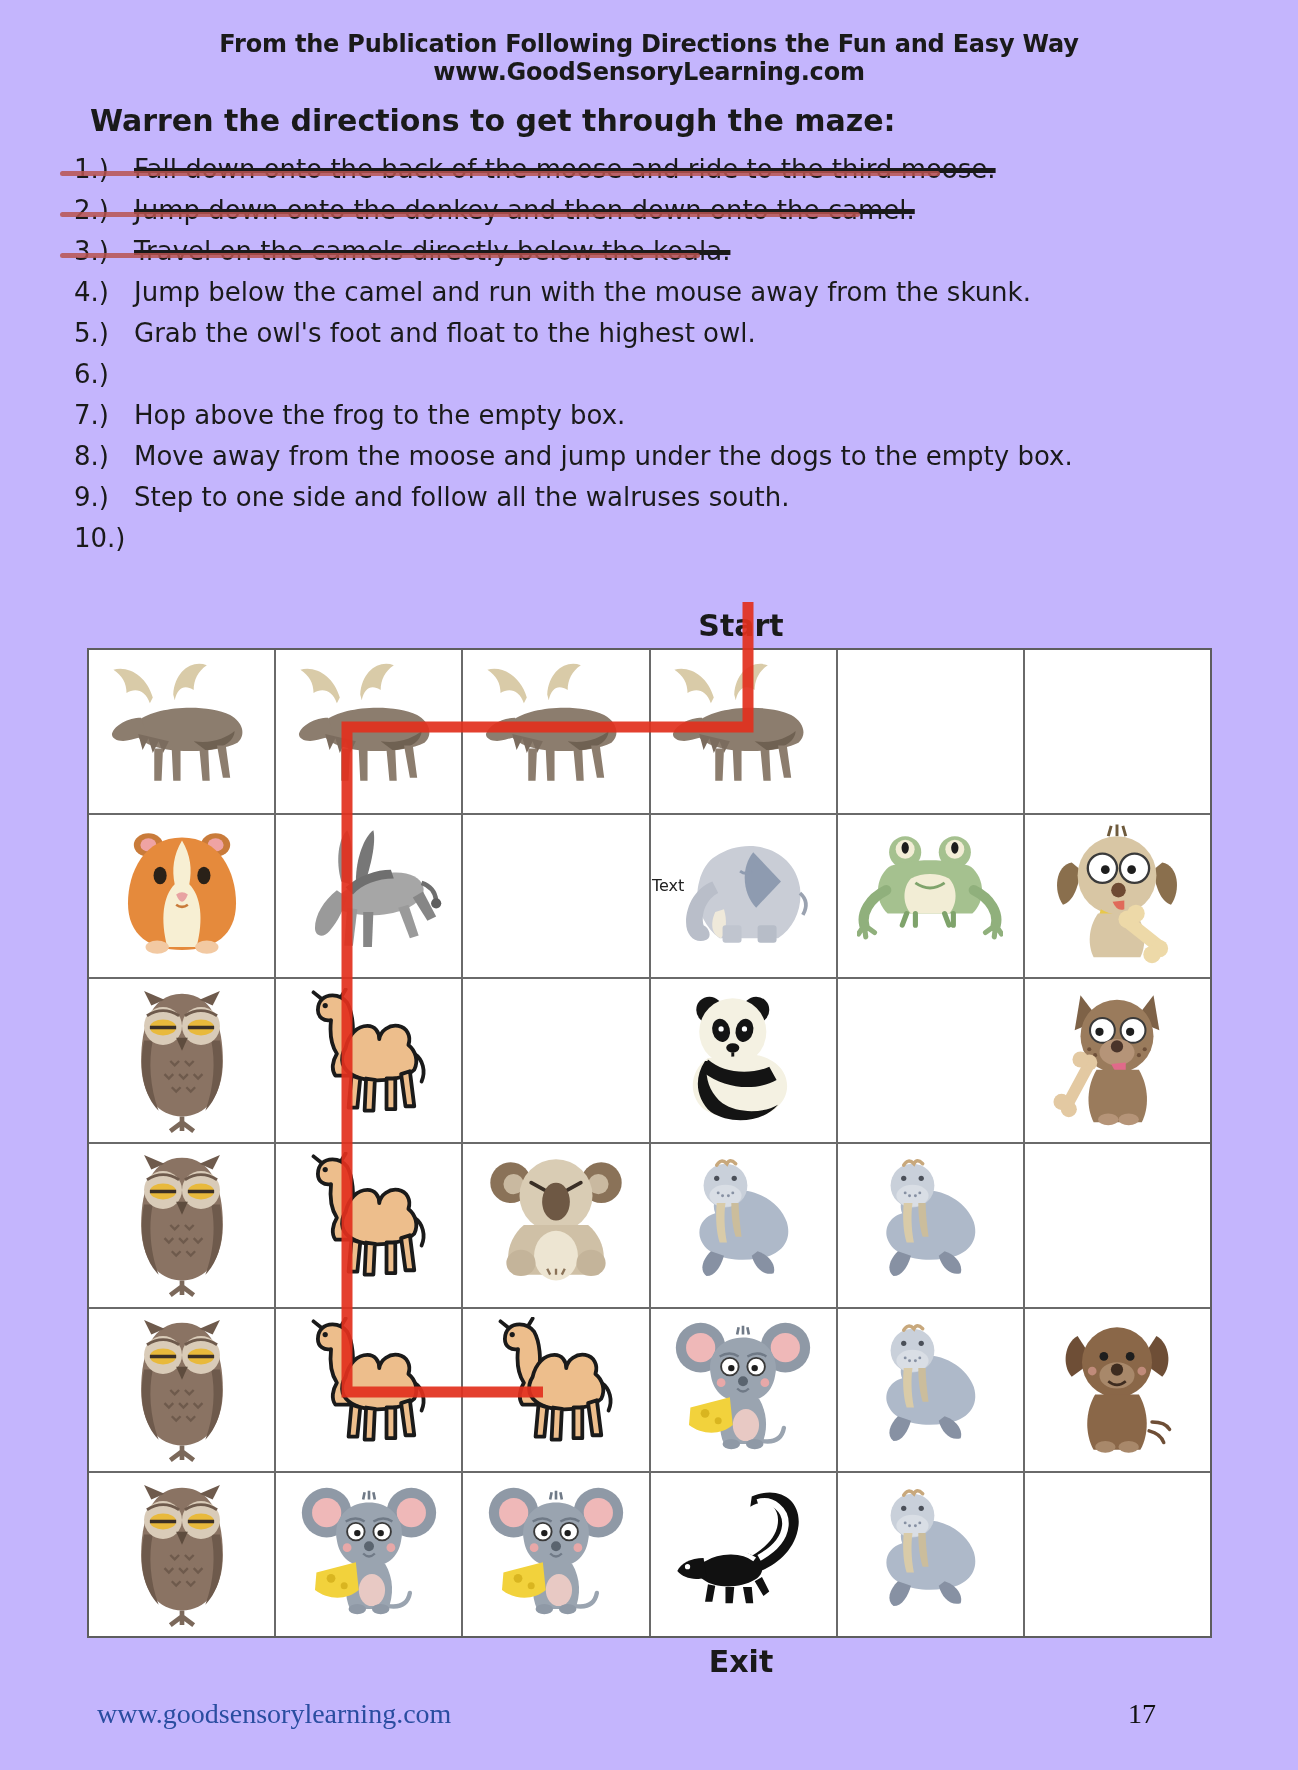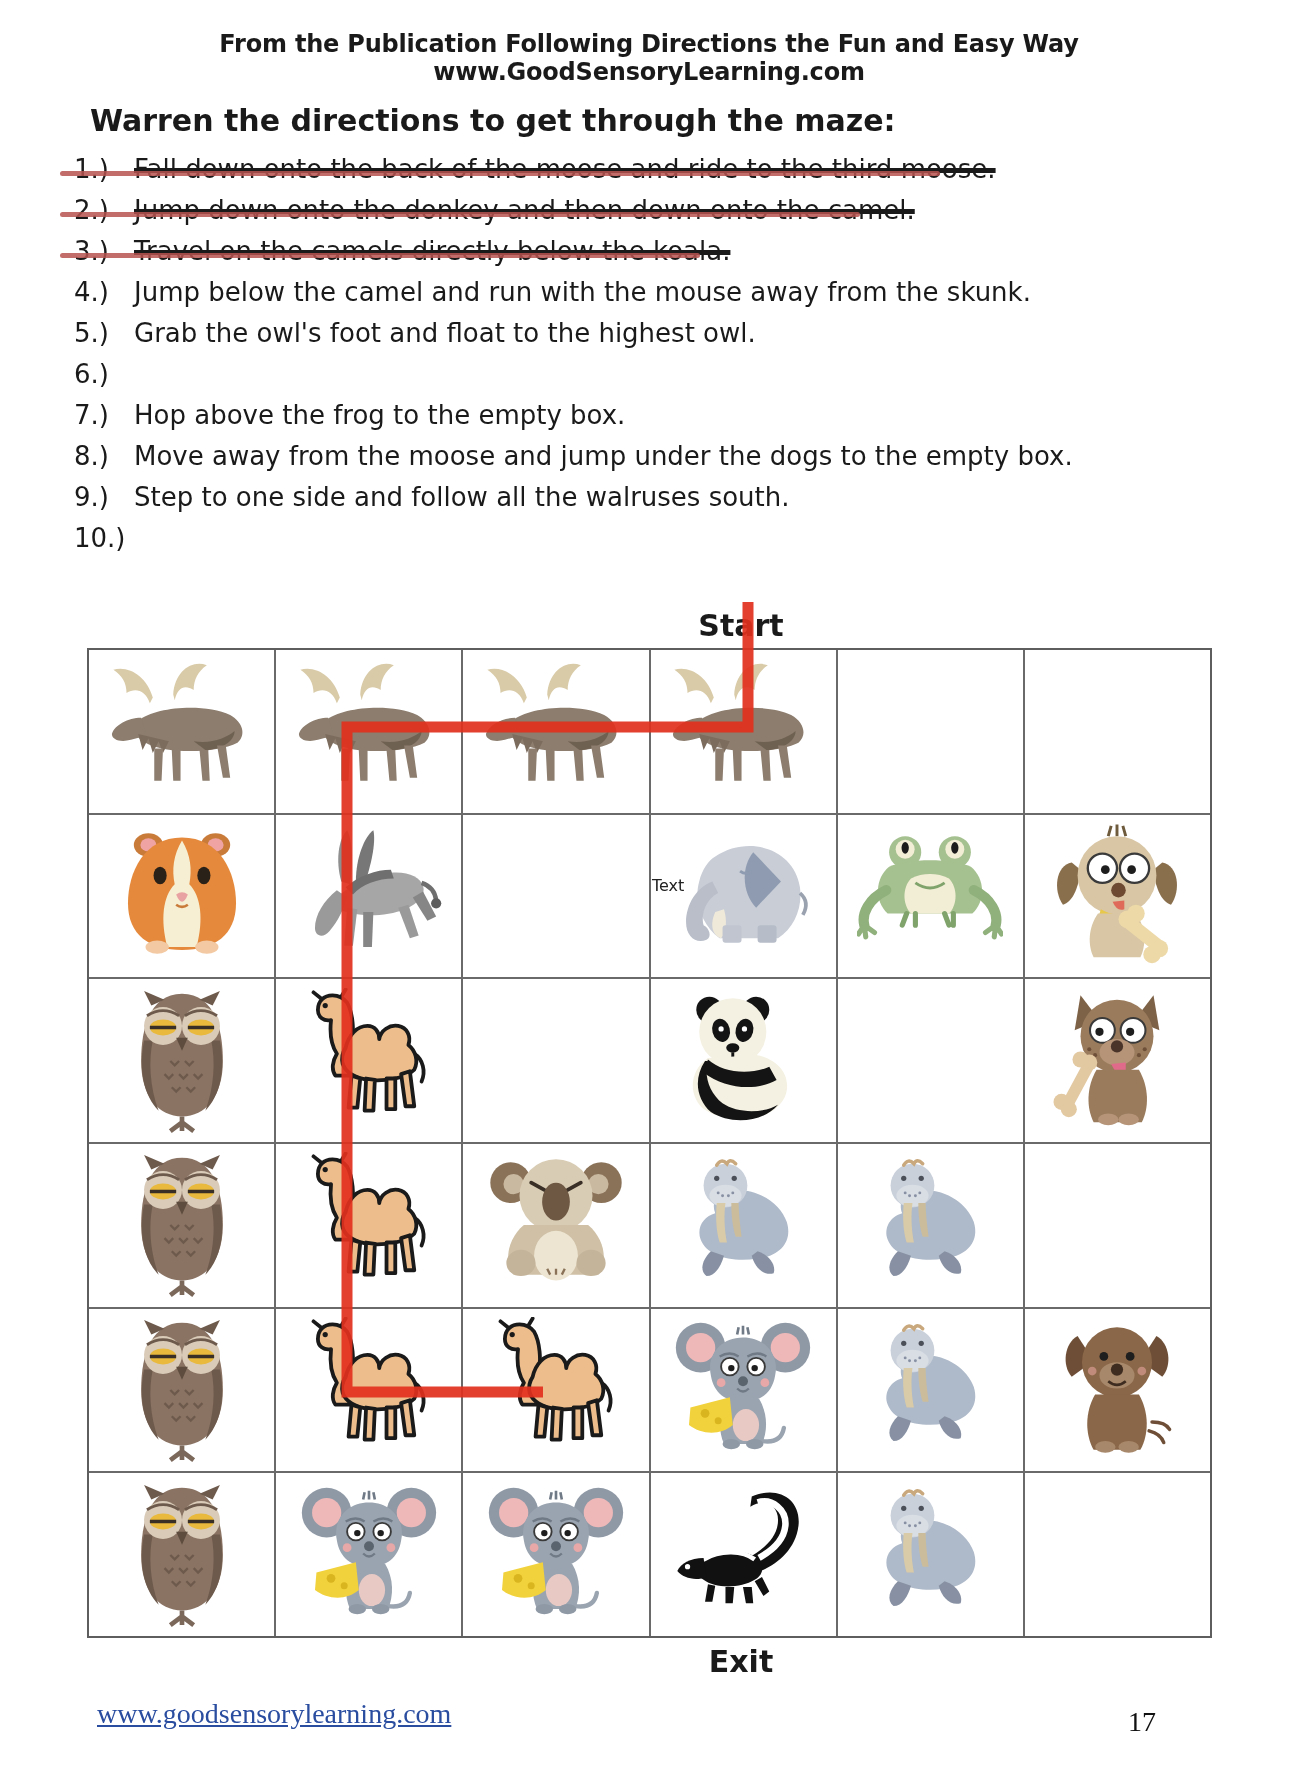--- a/index.html
+++ b/index.html
@@ -1,16 +1,16 @@
 <!DOCTYPE html>
 <html><head>
 <meta charset="utf-8">
 <style>
   html,body{margin:0;padding:0;background:#e8e8e8;}
-  .page{position:relative;width:1298px;height:1770px;background:#ffffff;margin:0 auto;
+  .page{position:relative;width:1298px;height:1770px;background:#c4b5fd;margin:0 auto;
         font-family:"DejaVu Sans",sans-serif;color:#1a1a1a;overflow:hidden;}
 
   .doc-header{position:absolute;top:30px;left:0;width:100%;text-align:center;
               font-size:24px;font-weight:bold;letter-spacing:-0.2px;}
 
   .maze-title{position:absolute;top:103px;left:90px;font-size:30px;font-weight:bold;}
 
   .directions{position:absolute;top:154px;left:74px;right:30px;list-style:none;margin:0;padding:0;}
   .directions li{display:flex;align-items:baseline;height:41px;font-size:26px;}
   .directions .num{flex:0 0 60px;}
@@ -32,23 +32,23 @@
              gap:2px;padding:0;z-index:1;}
   .maze-cell{background:#ffffff;position:relative;display:flex;align-items:center;justify-content:center;}
   .animal{width:164px;height:146px;display:block;}
   .cell-text-label{position:absolute;left:2px;top:50%;transform:translateY(-62%);
                    font-size:16px;color:#222;z-index:2;}
 
   .path-overlay{position:absolute;left:0;top:0;width:1298px;height:1770px;z-index:6;pointer-events:none;}
 
   .doc-footer{position:absolute;top:1698px;left:0;width:100%;height:44px;
               font-family:"Liberation Serif",serif;font-size:28px;color:#111;}
-  .footer-link{position:absolute;left:97px;top:0;color:#2a4da0;text-decoration:underline;cursor:pointer;}
+  .footer-link{position:absolute;left:97px;top:0;color:#2a4da0;cursor:pointer;}
   .footer-copy{position:absolute;left:505px;top:0;}
-  .footer-page{position:absolute;left:1128px;top:0;margin-top:8px;}
+  .footer-page{position:absolute;left:1128px;top:0;}
 
   .symbols{position:absolute;width:0;height:0;overflow:hidden;}
 </style>
 </head>
 <body>
 
 <div class="page">
 
   <div class="doc-header">From the Publication Following Directions the Fun and Easy Way www.GoodSensoryLearning.com</div>
 

